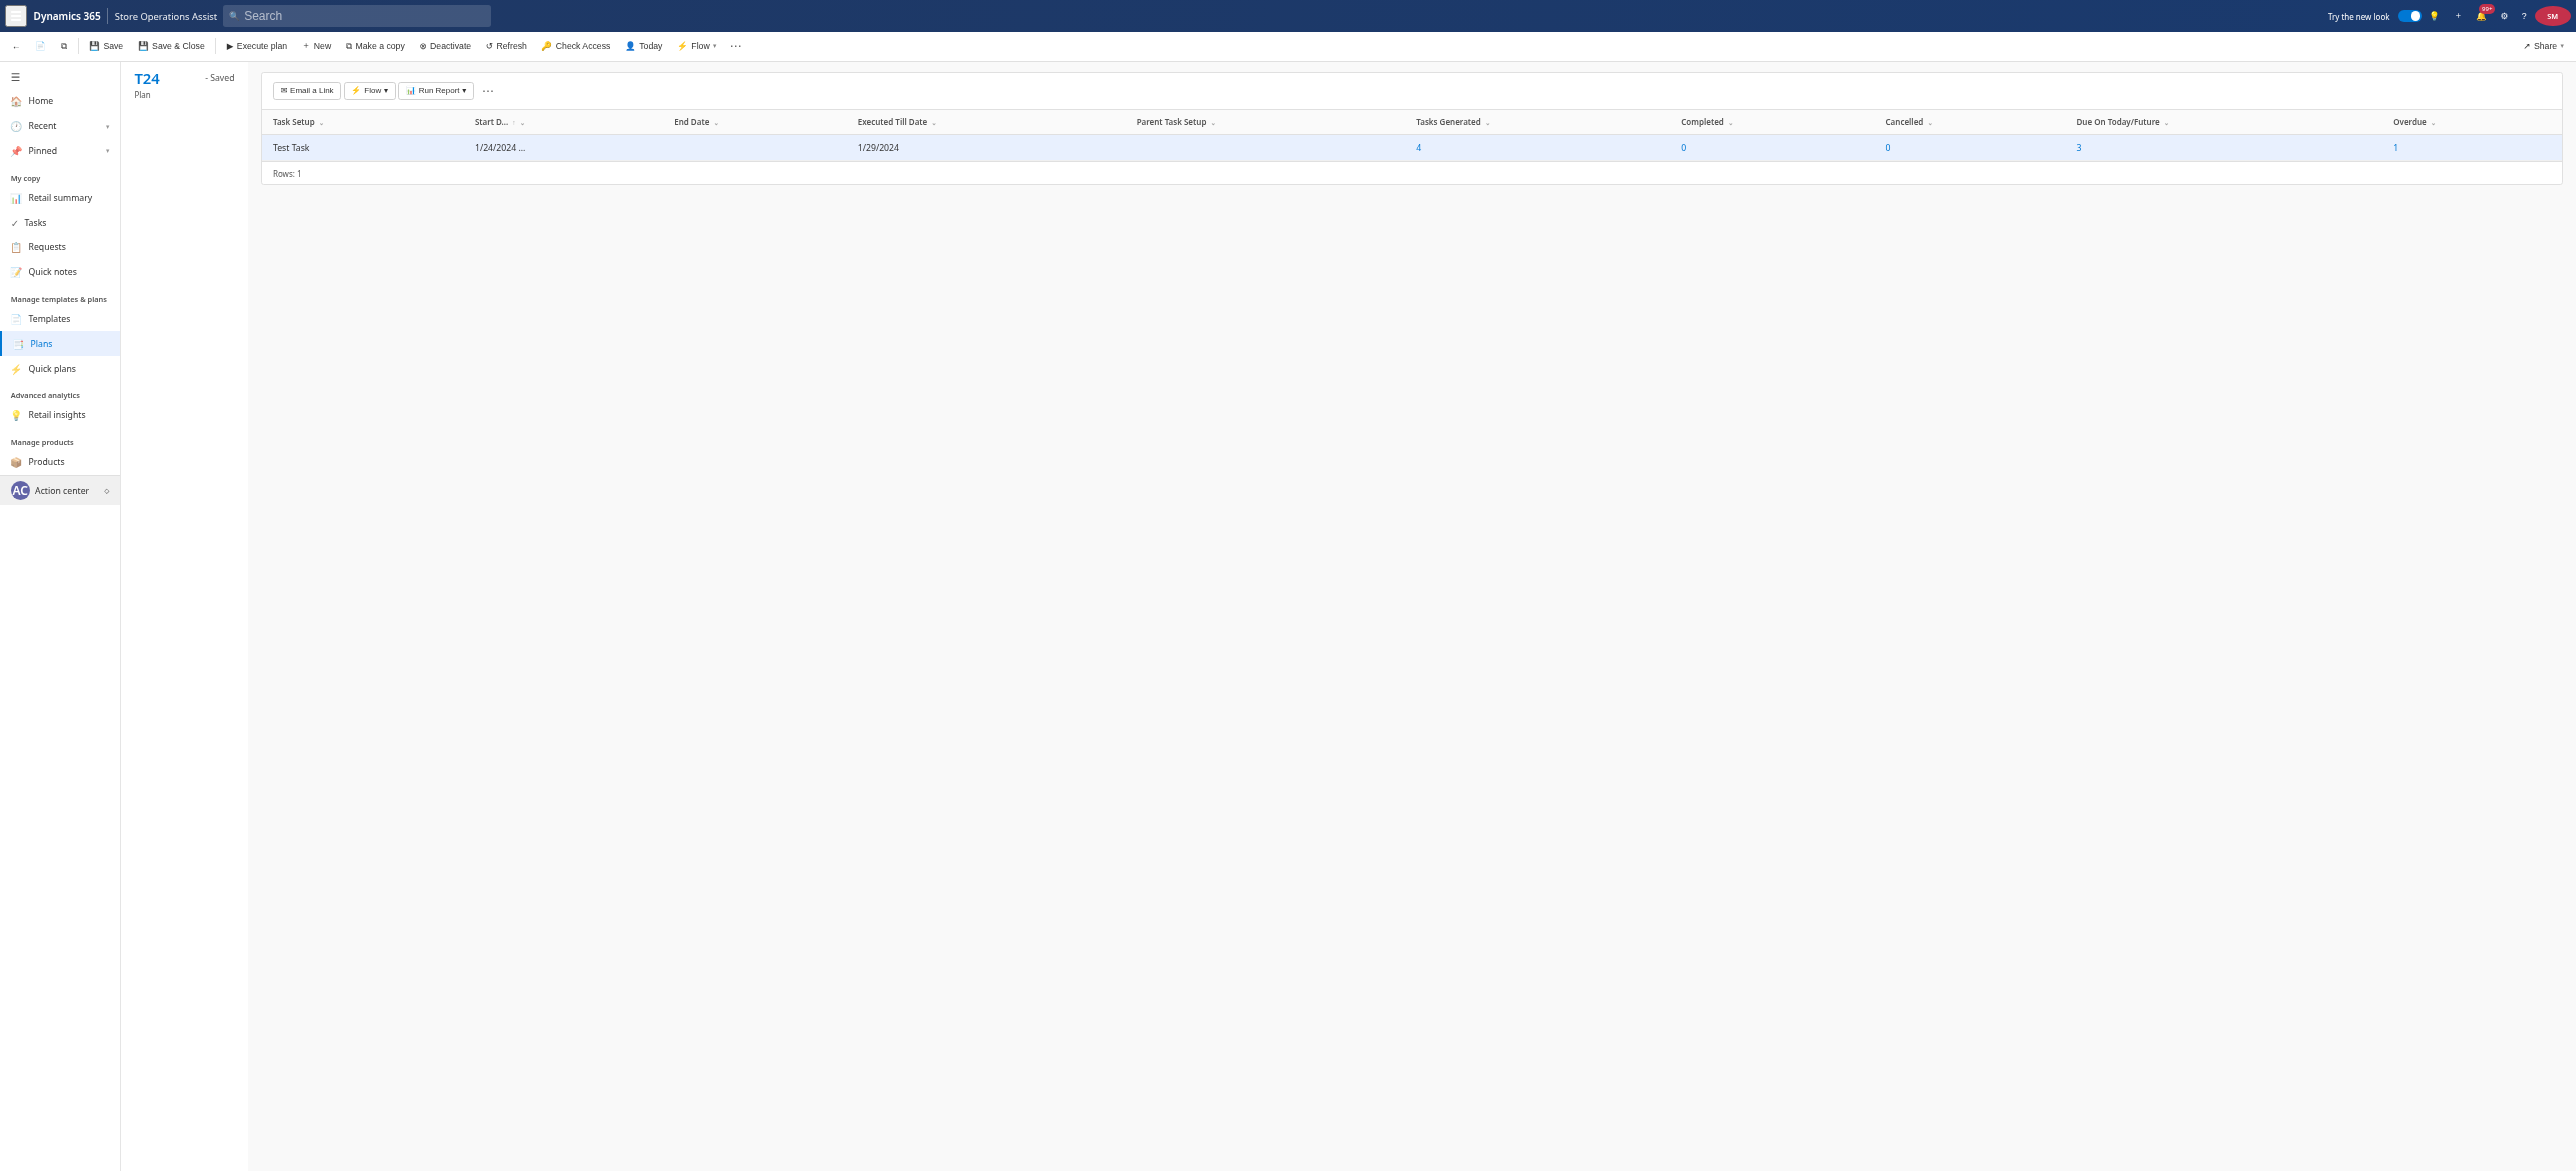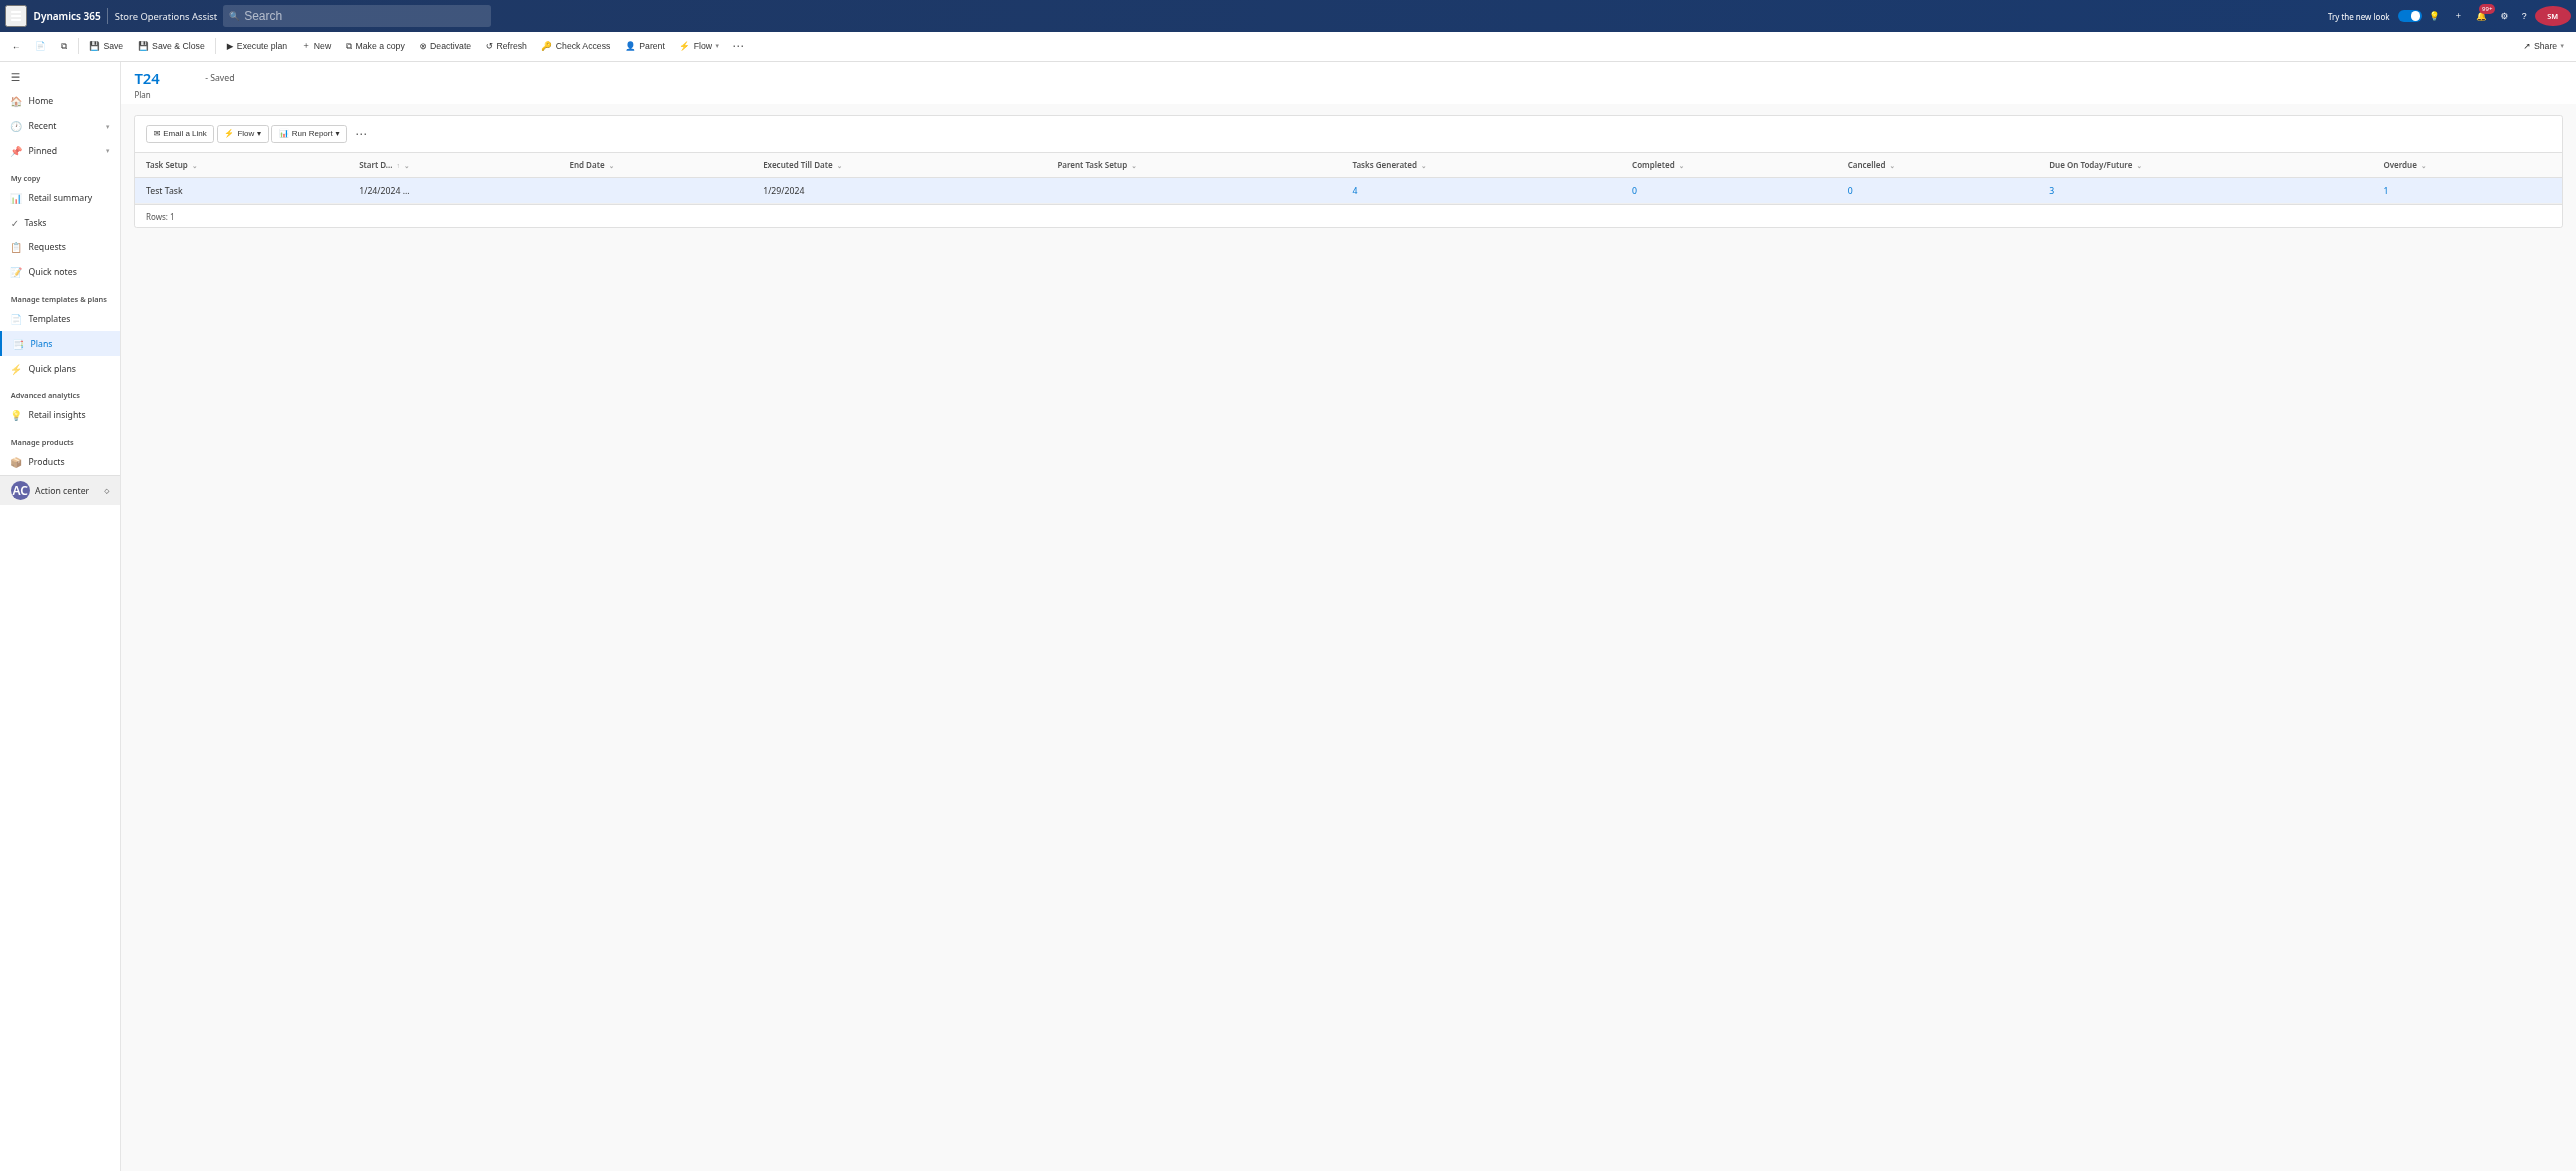--- a/index.html
+++ b/index.html
@@ -51,21 +51,21 @@
     .sidebar-section-header { font-size: 7.4px; color: #555; font-weight: 600; padding: 9.4px 10.7px 2.7px; }
     .sidebar-item { display: flex; align-items: center; gap: 5.4px; padding: 5.4px 10.7px; cursor: pointer; border-radius: 0; font-size: 8.7px; color: #333; }
     .sidebar-item.active { background: #e8f0fe; color: #0078d4; border-left: 2px solid #0078d4; }
     .sidebar-item .s-icon { font-size: 10px; opacity: 0.7; }
     .sidebar-item-label { font-size: 8.7px; }
     .sidebar-expand { margin-left: auto; font-size: 6.7px; opacity: 0.5; }
     .sidebar-collapse-btn { display: flex; align-items: center; gap: 5.4px; padding: 5.4px 10.7px; cursor: pointer; font-size: 8.7px; color: #555; }
     .collapse-icon { font-size: 10.7px; }
 
     
-    .content-area { flex: 1; overflow: hidden; display: flex; flex-direction: column; }
+    .content-area { flex: 1; overflow: hidden; display: flex; }
 
     
     .record-header { padding: 6.7px 13.4px 0; background: #fff; }
     .record-title-row { display: flex; align-items: center; gap: 5.4px; }
     .record-title { font-size: 14.8px; font-weight: 600; color: #0078d4; }
     .record-saved { font-size: 8.7px; color: #555; margin-left: 40px; }
     .record-type { font-size: 8px; color: #555; padding: 1.3px 0 4px; }
 
     
     .tabs-bar { display: flex; align-items: flex-end; border-bottom: 1.3px solid #e0e0e0; padding: 0 13.4px; background: #fff; }
@@ -171,21 +171,21 @@
   <button class="cmd-btn">
     <span>↺</span>
     <span>Refresh</span>
   </button>
   <button class="cmd-btn">
     <span>🔑</span>
     <span>Check Access</span>
   </button>
   <button class="cmd-btn">
     <span>👤</span>
-    <span>Parent</span>
+    <span>Today</span>
   </button>
   <button class="cmd-btn">
     <span>⚡</span>
     <span>Flow</span>
     <span class="cmd-btn-chevron">▾</span>
   </button>
   <button class="more-btn">⋯</button>
   <div class="cmd-right">
     <button class="cmd-btn">
       <span>↗</span>

